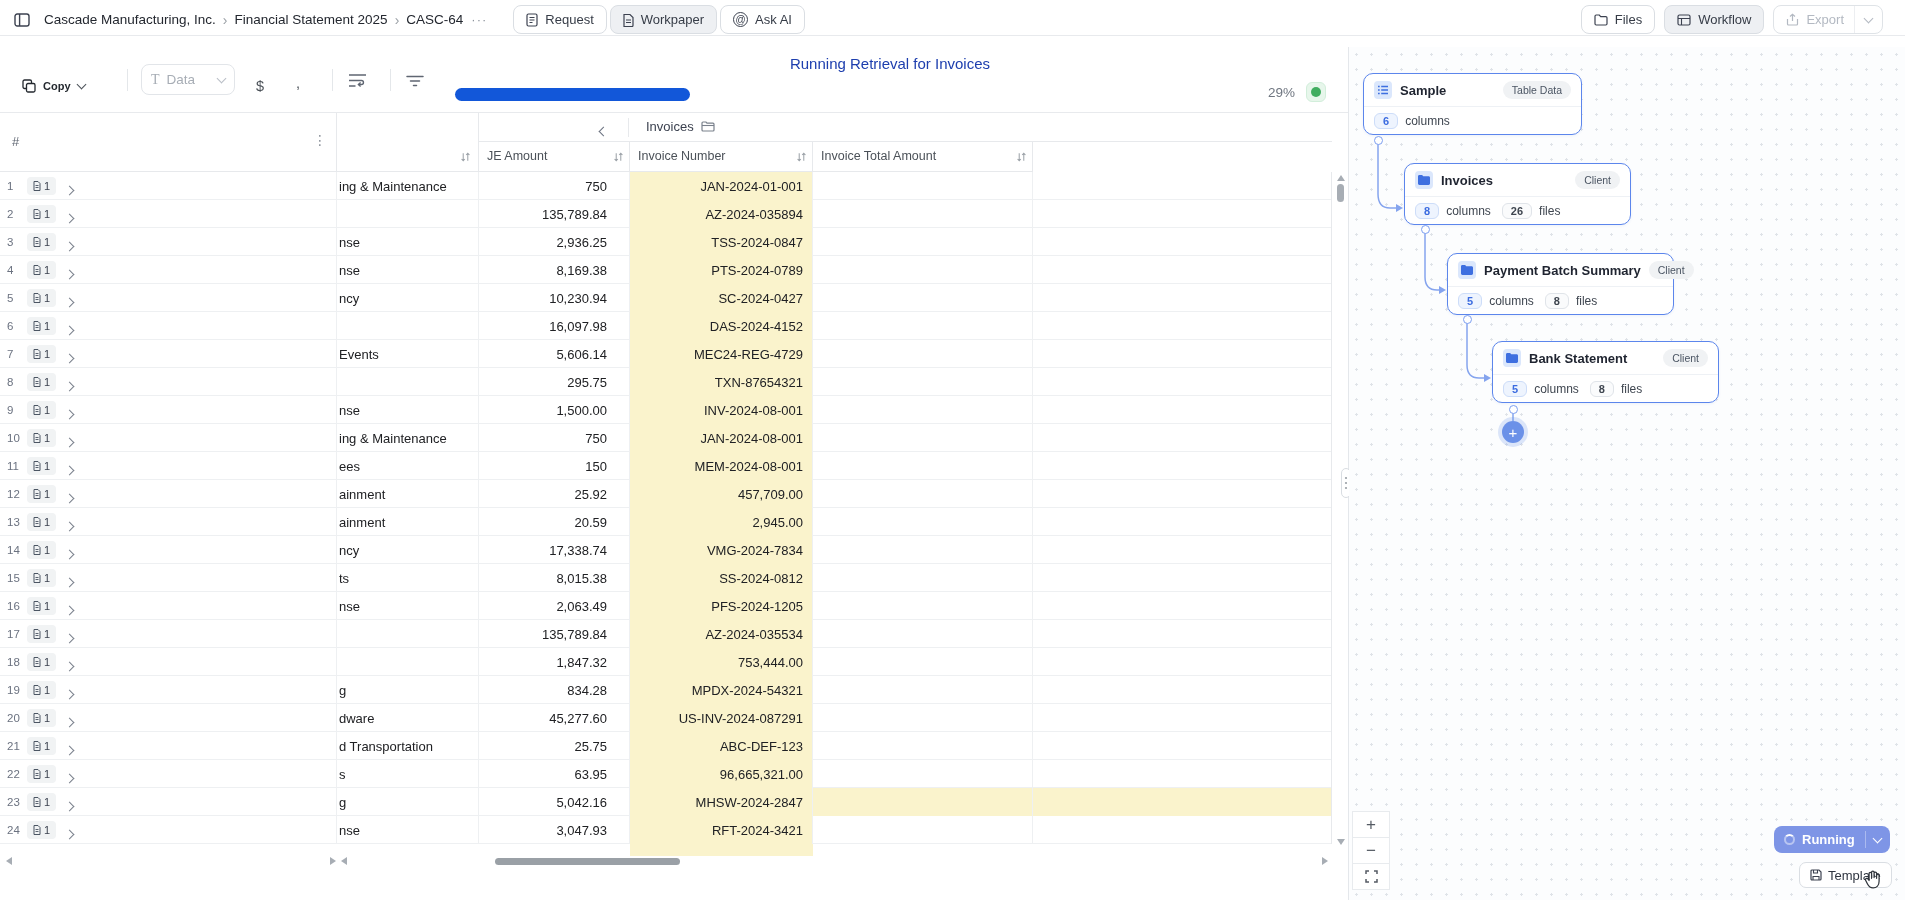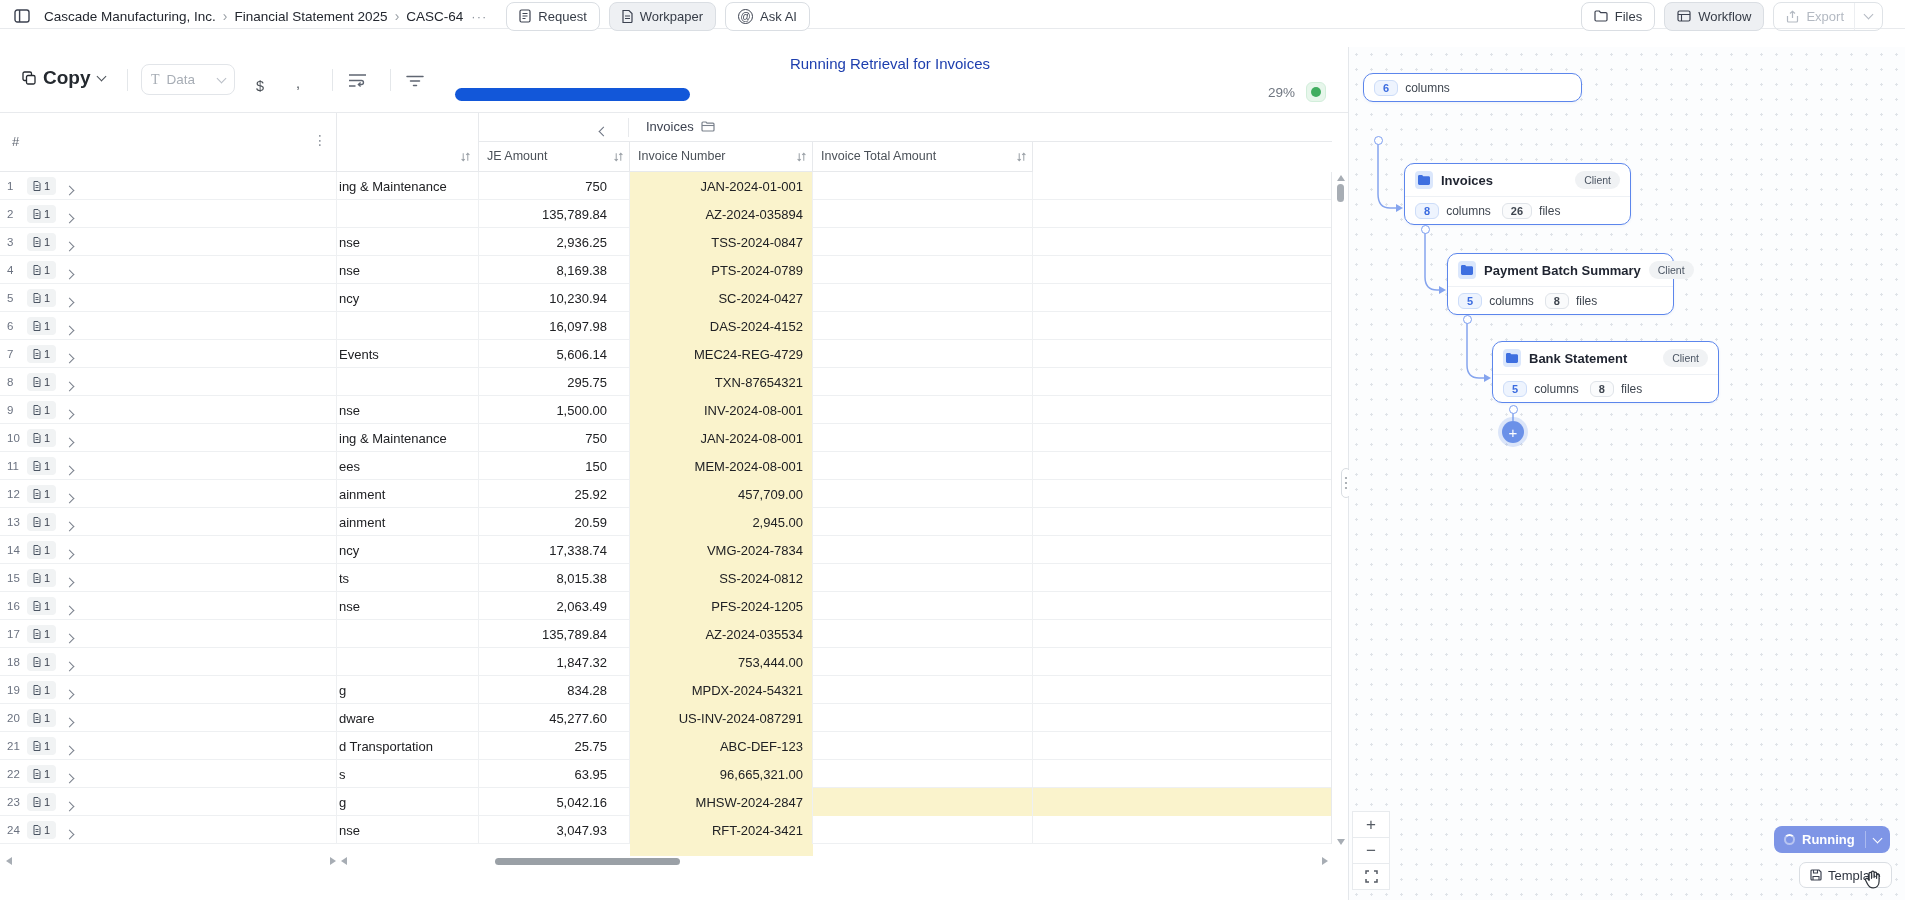--- a/index.html
+++ b/index.html
@@ -2,48 +2,48 @@
 <html><head>
 <meta charset="utf-8">
 <style>
   *{margin:0;padding:0;box-sizing:border-box}
   html,body{width:1905px;height:900px;overflow:hidden;background:#fff;
     font-family:"Liberation Sans","DejaVu Sans",sans-serif;color:#23272f}
   #root{position:relative;width:1905px;height:900px;background:#fff}
   svg{display:block}
 
   
-  #topbar{position:absolute;left:0;top:0;width:1905px;height:29px;background:#fff;
+  #topbar{position:absolute;left:0;top:0;width:1905px;height:36px;background:#fff;
     border-bottom:1px solid #e8eaed;display:flex;align-items:center;padding:4px 22px 0 14px}
   .crumb{font-size:13.5px;color:#23272f;white-space:nowrap}
   .crumb-sep{color:#9aa0a6;margin:0 7px;font-size:14px}
   .crumb-more{color:#8d939c;letter-spacing:1px;margin-left:8px;font-size:13px}
   .btn{display:inline-flex;align-items:center;gap:7px;height:29px;padding:0 12px;
     border:1px solid #dadee3;border-radius:8px;background:#fff;font-size:13px;color:#363c47;cursor:pointer;white-space:nowrap}
   .btn.active{background:#eef0f3}
-  .tb-actions{display:flex;gap:9px;margin-left:19px}
+  .tb-actions{display:flex;gap:3px;margin-left:26px}
   .tb-right{display:flex;gap:9px;margin-left:auto;align-items:center}
   .export-group{display:inline-flex;align-items:center;height:29px;border:1px solid #dfe3e7;border-radius:8px;color:#b3b9c2;font-size:13px}
   .export-main{display:flex;align-items:center;gap:7px;padding:0 10px 0 12px}
   .export-caret{padding:0 10px;border-left:1px solid #eceef1;height:100%;display:flex;align-items:center}
   .chv{display:inline-block;width:7px;height:7px;border-right:1.6px solid currentColor;border-bottom:1.6px solid currentColor}
   .chv.down{transform:rotate(45deg);margin-top:-3px}
   .chv.right{transform:rotate(-45deg)}
   .chv.left{transform:rotate(135deg)}
   .at-circle{width:15px;height:15px;border:1.2px solid #3c4250;border-radius:50%;display:inline-flex;
     align-items:center;justify-content:center;font-size:10px;color:#3c4250}
 
   
   #workspace{position:absolute;left:0;top:47px;width:1348px;height:853px;background:#fff}
 
   
   #toolbar{position:absolute;left:0;top:0;width:1348px;height:66px;background:#fff;border-bottom:1px solid #e8eaed}
   .tbi{position:absolute;display:flex;align-items:center;gap:7px}
   .tdiv{position:absolute;top:22px;width:1px;height:22px;background:#e4e7ea}
-  #copy-btn{left:22px;top:20px;font-size:19px;font-weight:600;color:#24292f;cursor:pointer}
+  #copy-btn{left:22px;top:32px;font-size:11px;font-weight:600;color:#24292f;cursor:pointer}
   #text-box{left:141px;top:17px;height:31px;width:94px;border:1px solid #e2e5e9;border-radius:8px;
     display:flex;align-items:center;gap:7px;padding:0 9px;color:#a7adb5}
   #text-box .t-ic{font-family:"Liberation Serif",serif;font-size:14px}
   #text-box .t-lbl{font-size:13.5px}
   .fmt{font-size:14.5px;color:#4b5158;cursor:pointer}
   #progressbar{position:absolute;left:455px;top:41px;width:235px;height:13px;border-radius:7px;background:#1257d9}
   #status-title{position:absolute;left:890px;top:8px;transform:translateX(-50%);
     font-size:15px;font-weight:500;color:#1d3eae;white-space:nowrap}
   #pct{position:absolute;left:1268px;top:38px;font-size:13.5px;color:#6f7680}
   #pct-dot{position:absolute;left:1306px;top:35px;width:20px;height:20px;border-radius:6px;background:#e7f6eb;
@@ -695,20 +695,29 @@
       <path d="M29 97 V147 Q29 161 41 161 L47 161" fill="none" stroke="#85a4ee" stroke-width="1.5"></path>
       <polygon points="47,157 54,161 47,165" fill="#85a4ee"></polygon>
       <path d="M76 186 V230 Q76 243 88 243 L90 243" fill="none" stroke="#85a4ee" stroke-width="1.5"></path>
       <polygon points="90,239 97,243 90,247" fill="#85a4ee"></polygon>
       <path d="M118 276 V318 Q118 331 130 331 L135 331" fill="none" stroke="#85a4ee" stroke-width="1.5"></path>
       <polygon points="135,327 142,331 135,335" fill="#85a4ee"></polygon>
       <path d="M164 366 V374" fill="none" stroke="#85a4ee" stroke-width="1.5"></path>
     </svg>
 
     <div class="node" style="left:14px;top:26px;width:219px">
+      <div class="nhead">
+        <span class="nicon">
+            <svg width="10" height="10" viewBox="0 0 10 10">
+              <path d="M0 1.5h1.7M3.2 1.5H10M0 5h1.7M3.2 5H10M0 8.5h1.7M3.2 8.5H10" stroke="#3e6fe0" stroke-width="1.5"></path>
+            </svg>
+          </span>
+        <span class="ntitle">Sample</span>
+        <span class="nbadge">Table Data</span>
+      </div>
       <div class="nbody">
         <span class="pill">6</span>
         <span class="plabel">columns</span>
       </div>
     </div>
 
     <div class="node" style="left:55px;top:116px;width:227px">
       <div class="nhead">
         <span class="nicon">
             <svg width="12" height="10" viewBox="0 0 12 10">

